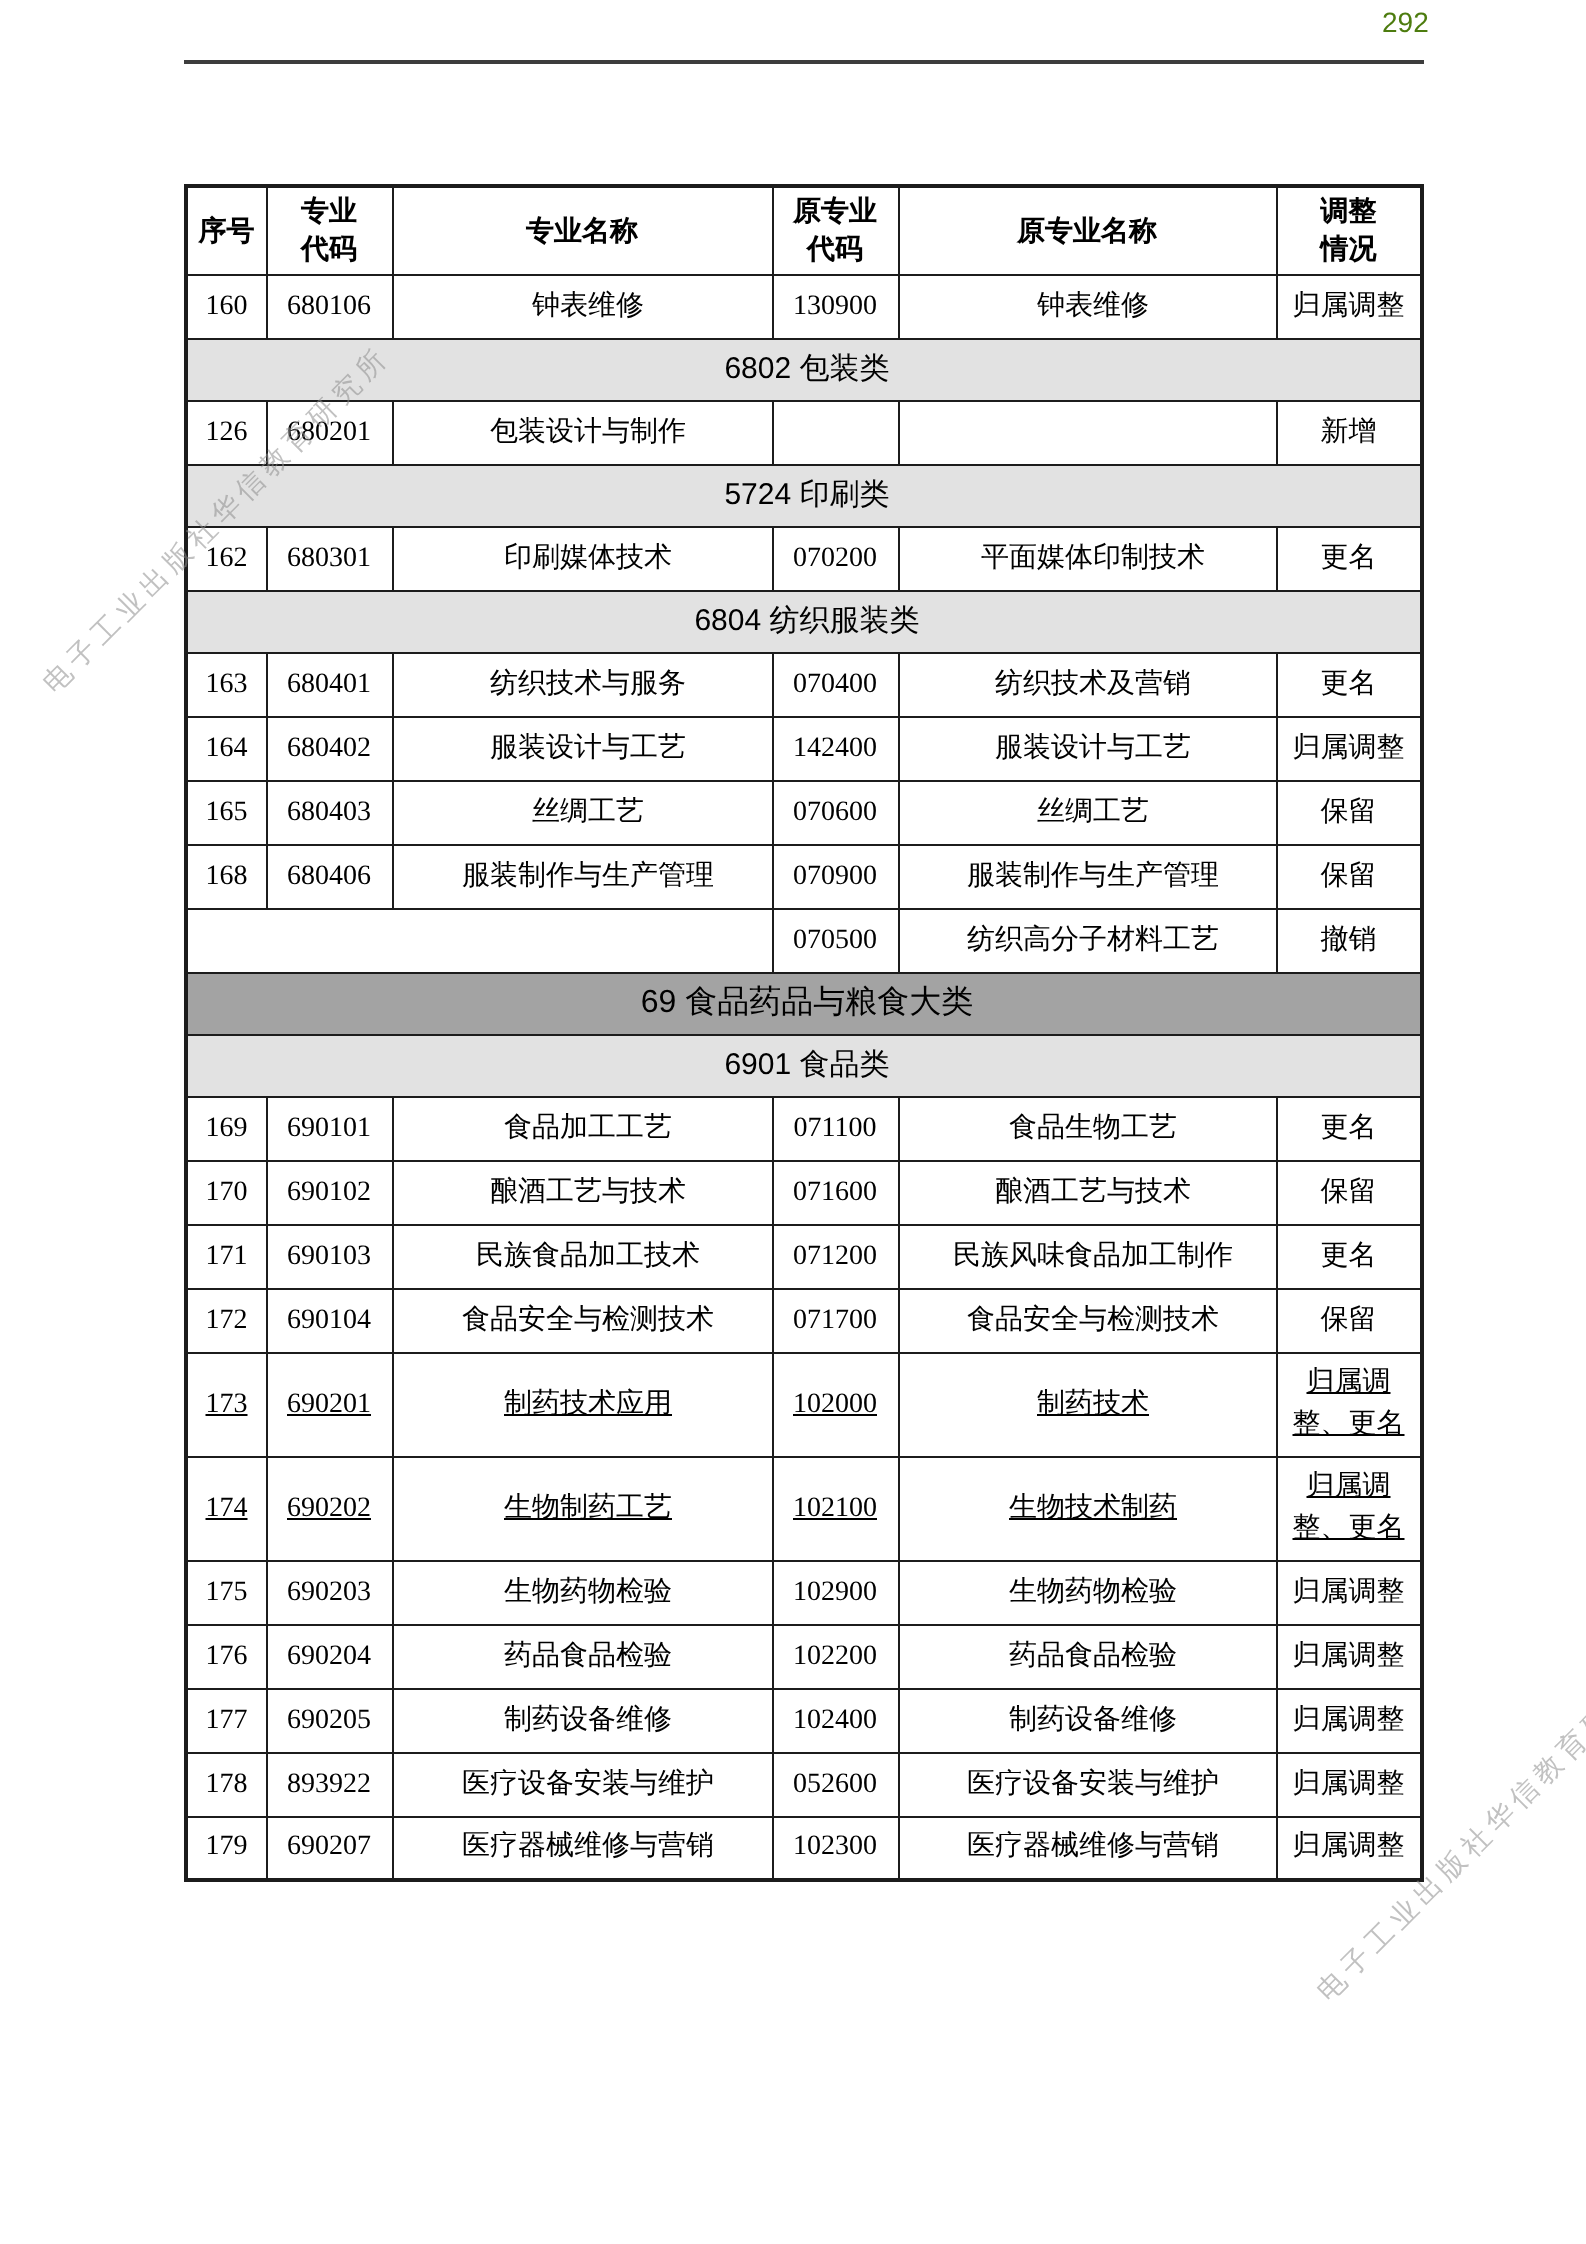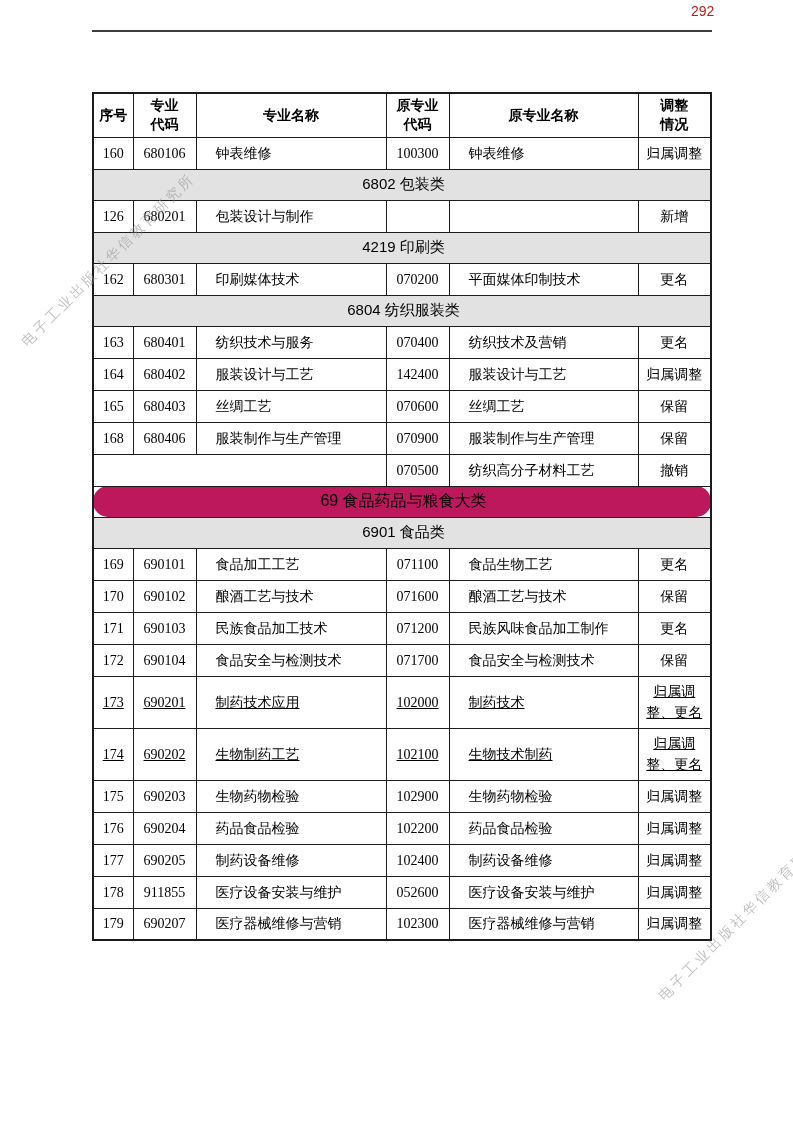--- a/index.html
+++ b/index.html
@@ -13,21 +13,21 @@
     background: #ffffff;
     overflow: hidden;
   }
 
   .page-number {
     position: absolute;
     top: 3px;
     left: 691px;
     font-size: 14px;
     font-family: "Liberation Sans", "DejaVu Sans", sans-serif;
-    color: #b91c1c;
+    color: #4d7c0f;
   }
 
   .top-rule {
     position: absolute;
     left: 92px;
     top: 30px;
     width: 620px;
     height: 2px;
     background: #3d3d3d;
   }
@@ -61,35 +61,34 @@
     line-height: 1.35;
     text-align: center;
     background: #ffffff;
   }
 
   tr.data-row { height: 32px; margin-left: 16px; }
   tr.data-row.tall { height: 52px; text-decoration: underline; }
   tr.data-row td { line-height: 1.5; }
 
   td.c-center { text-align: center; padding: 0 2px; }
-  td.c-left   { text-align: left; padding: 0 2px 0 19px; }
+  td.c-left   { text-align: center; padding: 0 2px 0 8px; }
 
   tr.section-row { height: 31px; }
   tr.section-row td {
     font-family: "Liberation Sans", "DejaVu Sans", sans-serif;
     font-weight: normal;
     font-size: 15px;
     text-align: center;
     padding-left: 3px;
     background: #e2e2e2;
   }
   tr.section-row.major td {
-    background: #be185d;
+    background: #a3a3a3;
     font-size: 16px;
-    border-radius: 15px;
   }
 
   .watermark {
     position: absolute;
     font-family: "Liberation Sans", "DejaVu Sans", sans-serif;
     font-size: 14px;
     letter-spacing: 3px;
     color: #8f8f8f;
     opacity: 0.55;
     white-space: nowrap;
@@ -131,37 +130,37 @@
             <th>原专业名称</th>
             <th>调整
 情况</th>
           </tr>
       </thead>
       <tbody>
           <tr class="data-row">
             <td class="c-center">160</td>
             <td class="c-center">680106</td>
             <td class="c-left">钟表维修</td>
-            <td class="c-center">100300</td>
+            <td class="c-center">130900</td>
             <td class="c-left">钟表维修</td>
             <td class="c-center">归属调整</td>
           </tr>
           <tr class="section-row">
             <td colspan="6">6802 包装类</td>
           </tr>
           <tr class="data-row">
             <td class="c-center">126</td>
             <td class="c-center">680201</td>
             <td class="c-left">包装设计与制作</td>
             <td class="c-center"></td>
             <td class="c-left"></td>
             <td class="c-center">新增</td>
           </tr>
           <tr class="section-row">
-            <td colspan="6">4219 印刷类</td>
+            <td colspan="6">5724 印刷类</td>
           </tr>
           <tr class="data-row">
             <td class="c-center">162</td>
             <td class="c-center">680301</td>
             <td class="c-left">印刷媒体技术</td>
             <td class="c-center">070200</td>
             <td class="c-left">平面媒体印制技术</td>
             <td class="c-center">更名</td>
           </tr>
           <tr class="section-row">
@@ -278,21 +277,21 @@
           <tr class="data-row">
             <td class="c-center">177</td>
             <td class="c-center">690205</td>
             <td class="c-left">制药设备维修</td>
             <td class="c-center">102400</td>
             <td class="c-left">制药设备维修</td>
             <td class="c-center">归属调整</td>
           </tr>
           <tr class="data-row">
             <td class="c-center">178</td>
-            <td class="c-center">911855</td>
+            <td class="c-center">893922</td>
             <td class="c-left">医疗设备安装与维护</td>
             <td class="c-center">052600</td>
             <td class="c-left">医疗设备安装与维护</td>
             <td class="c-center">归属调整</td>
           </tr>
           <tr class="data-row">
             <td class="c-center">179</td>
             <td class="c-center">690207</td>
             <td class="c-left">医疗器械维修与营销</td>
             <td class="c-center">102300</td>

